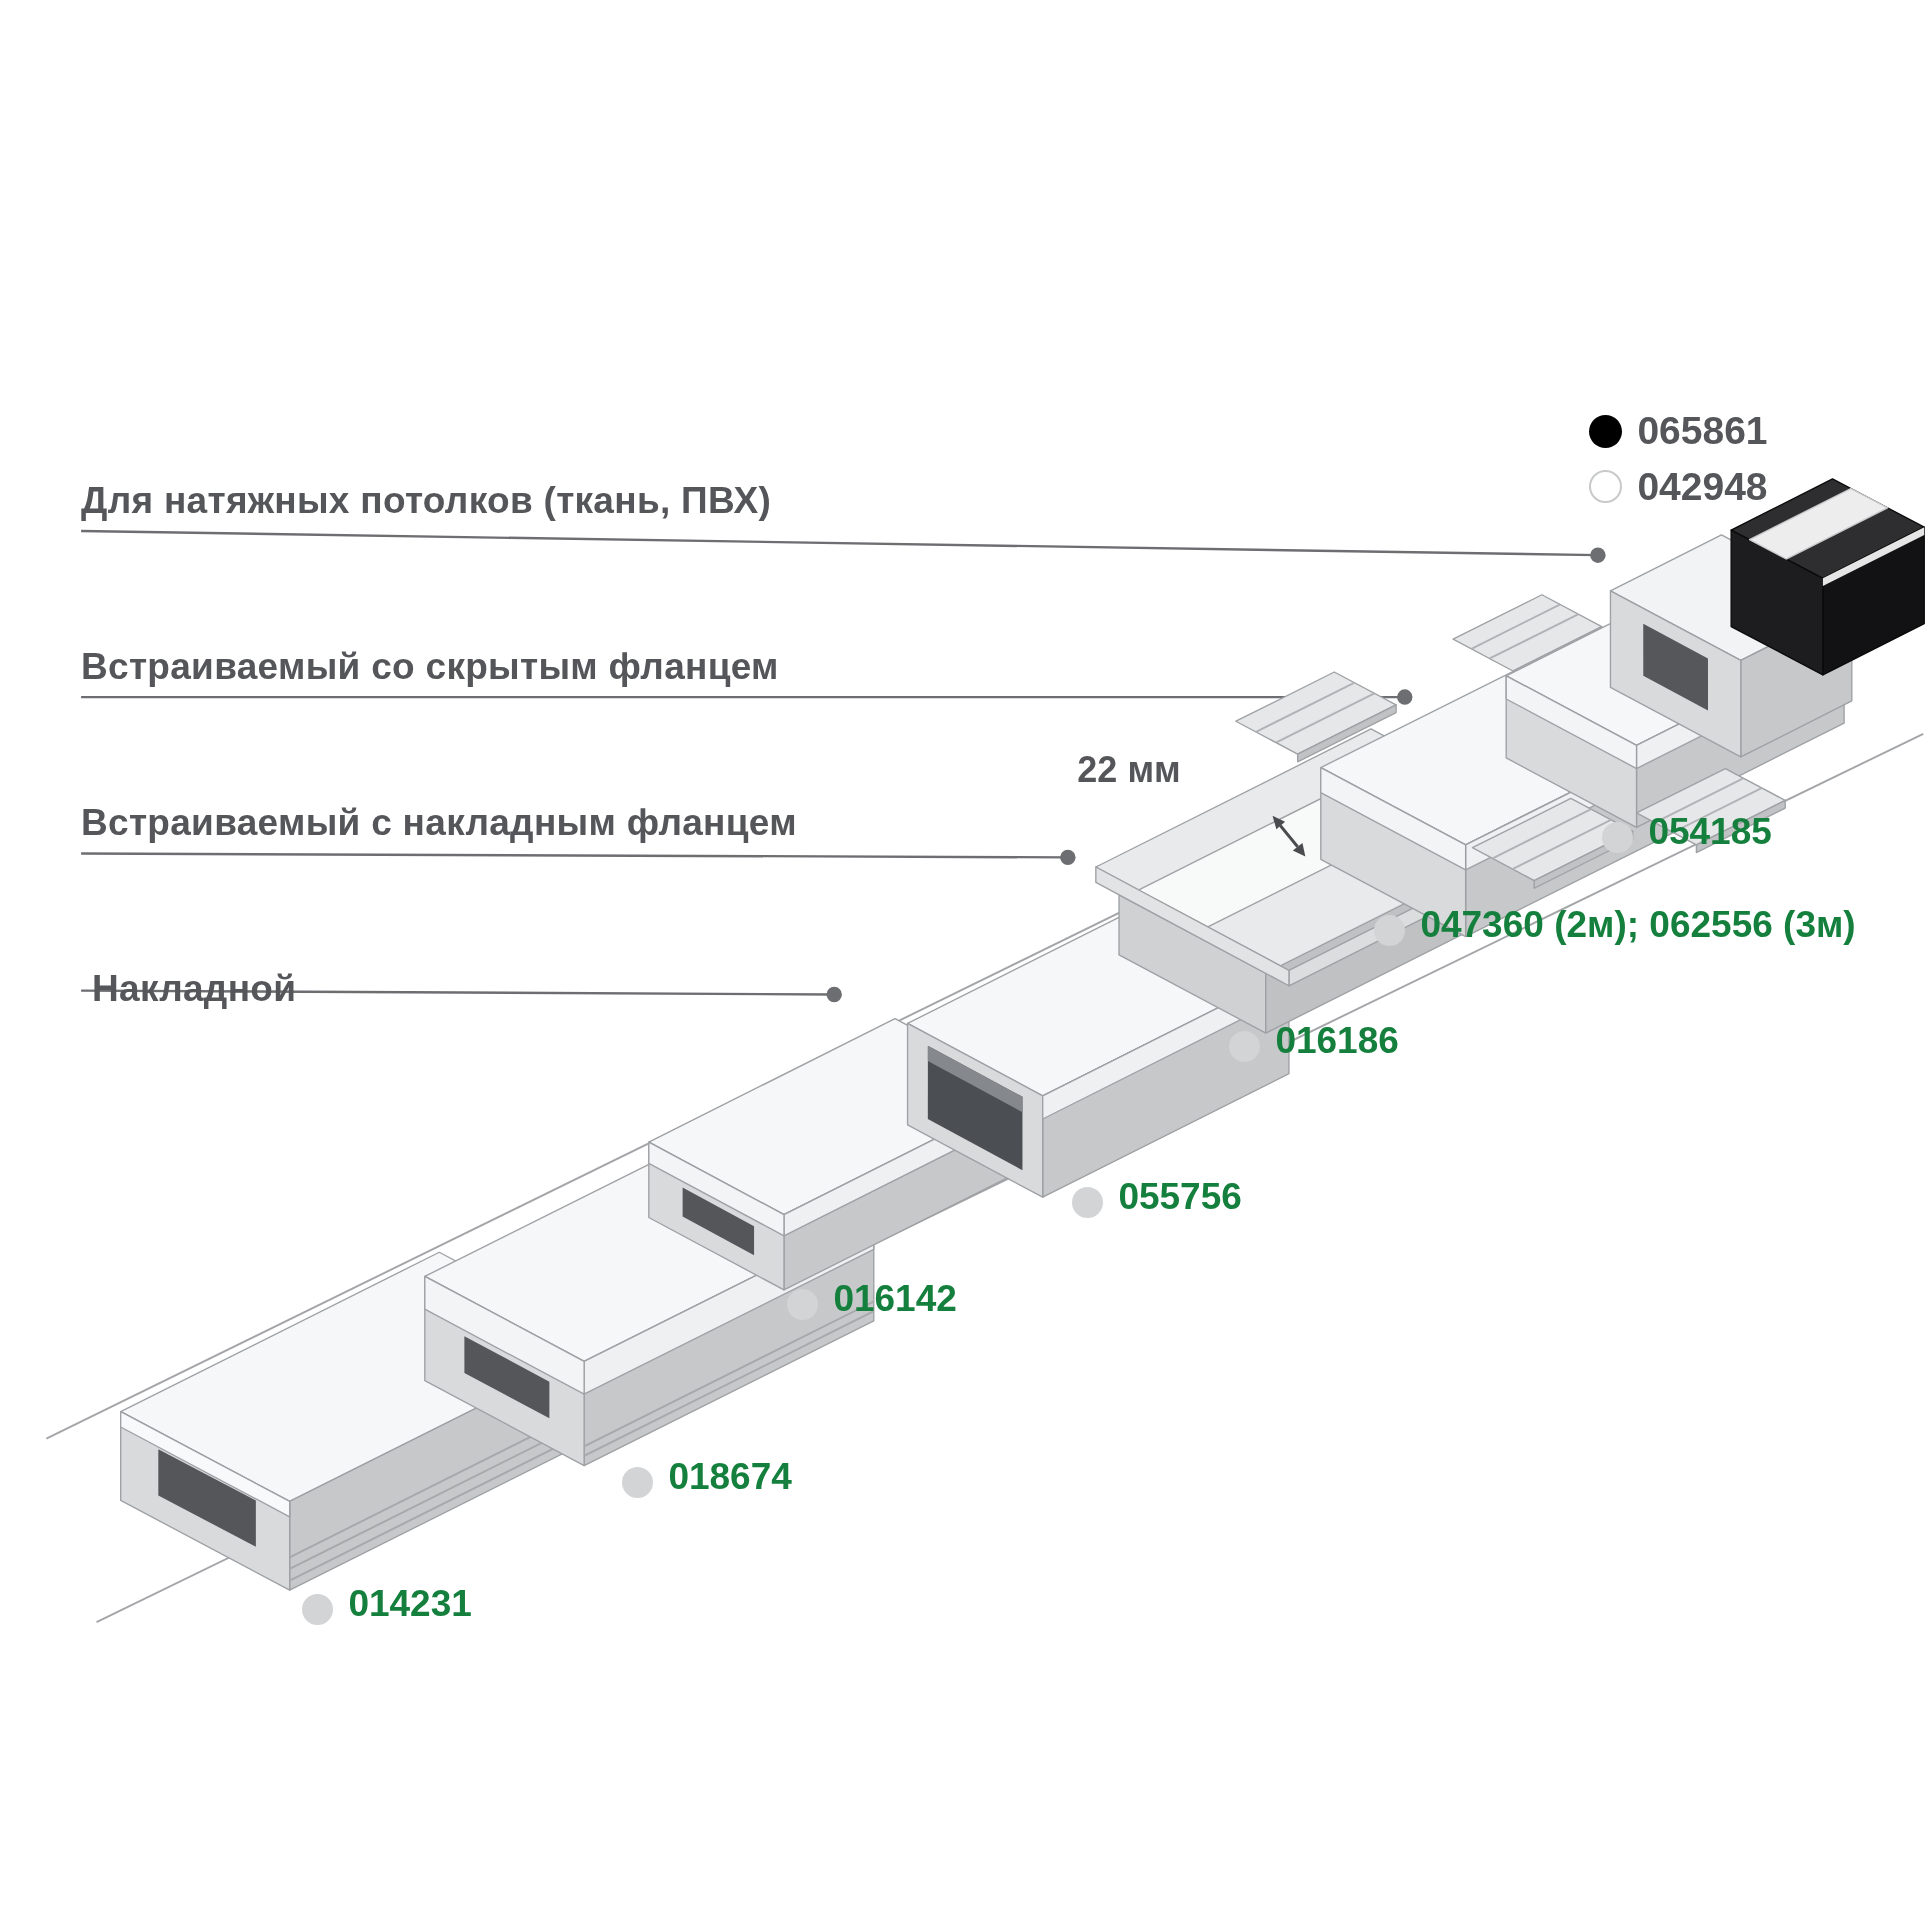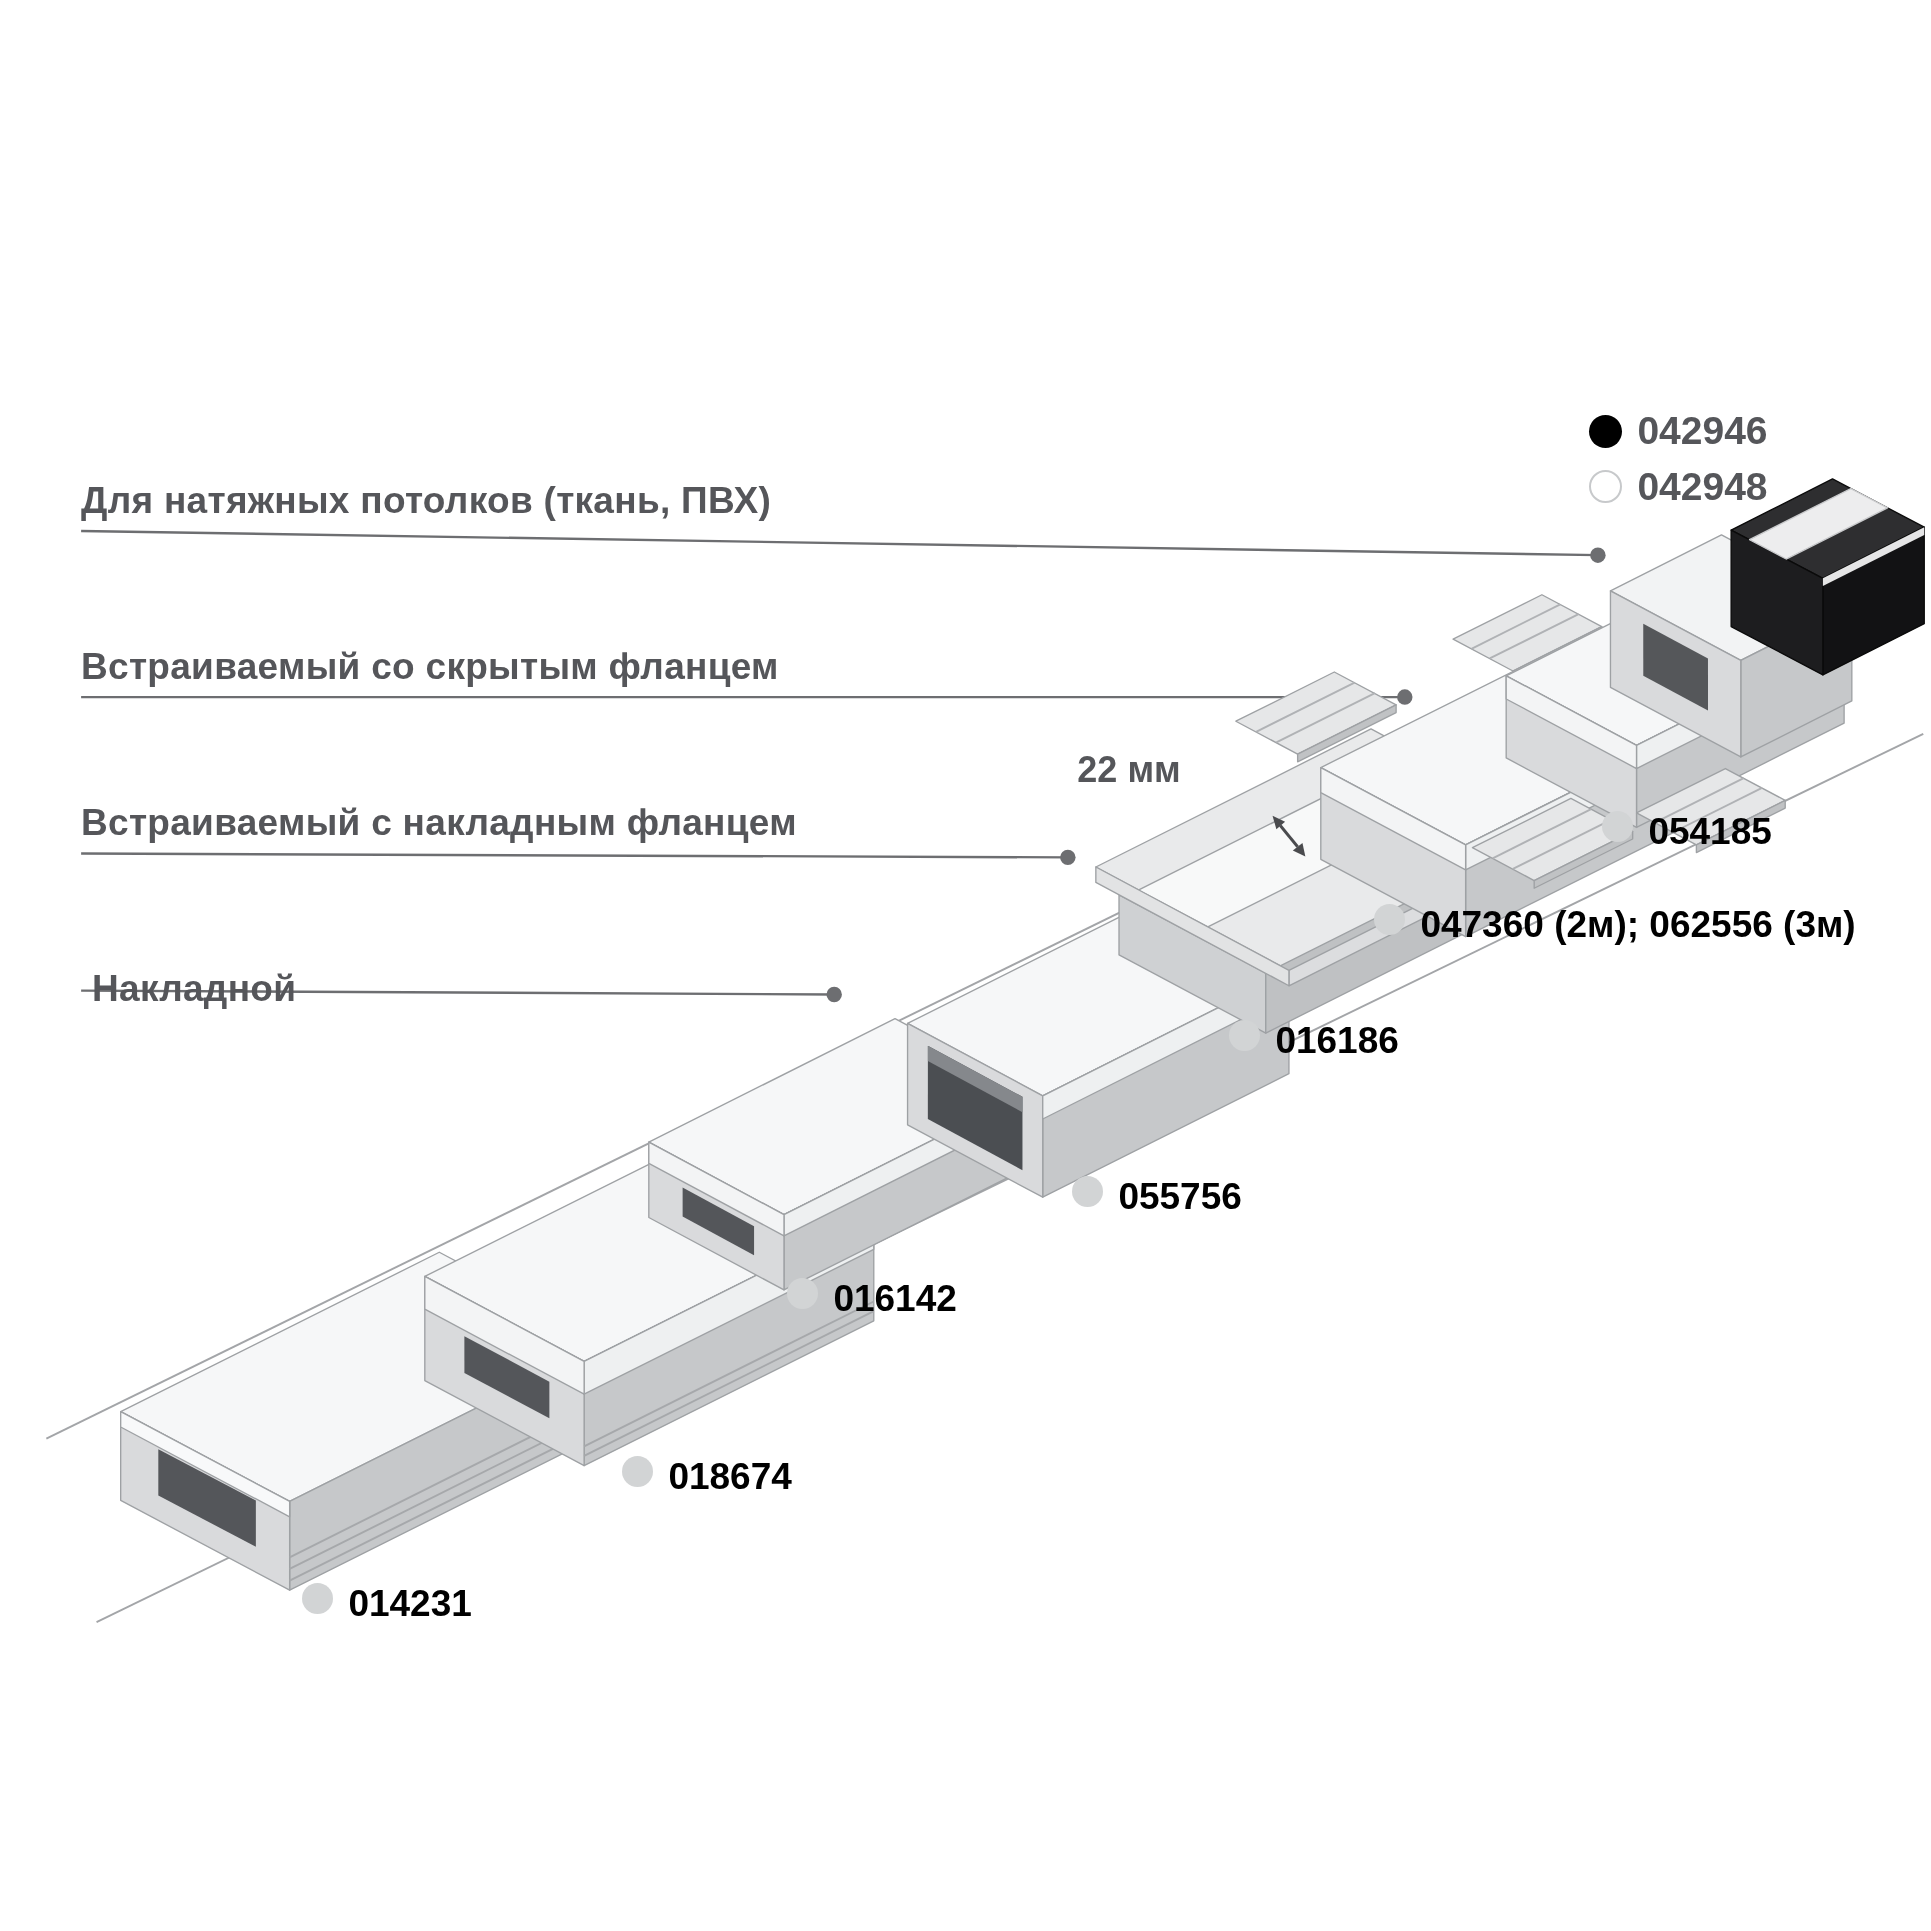--- a/index.html
+++ b/index.html
@@ -1,20 +1,20 @@
 <!DOCTYPE html>
 <html><head>
 <meta charset="utf-8">
 <style>
   html,body{margin:0;padding:0;background:#ffffff;}
   body{width:1931px;height:1931px;font-family:"Liberation Sans",sans-serif;}
   .stage{position:relative;width:1931px;height:1931px;background:#ffffff;overflow:hidden;}
   .stage svg{position:absolute;left:0;top:0;}
   .cat-label{position:absolute;font-size:37px;font-weight:700;color:#55565a;letter-spacing:0.3px;white-space:nowrap;}
-  .code-label{position:absolute;display:flex;align-items:flex-start;gap:15.4px;font-size:37px;font-weight:700;color:#000000;white-space:nowrap;}
+  .code-label{position:absolute;display:flex;align-items:flex-end;gap:15.4px;font-size:37px;font-weight:700;color:#15803d;white-space:nowrap;}
   .code-dot{width:31px;height:31px;border-radius:50%;background:#d2d4d5;flex:0 0 auto;}
   .legend{position:absolute;left:1589px;top:409px;display:flex;flex-direction:column;gap:11.6px;}
   .legend-row{display:flex;align-items:center;gap:15.4px;font-size:39px;font-weight:700;color:#55565a;white-space:nowrap;}
   .legend-dot{width:33px;height:33px;border-radius:50%;flex:0 0 auto;box-sizing:border-box;}
   .legend-dot.black{background:#000000;}
   .legend-dot.white{background:#ffffff;border:2.9px solid #c7c9cb;}
   .dim-label{position:absolute;left:1023px;top:749px;width:212px;text-align:center;font-size:36px;font-weight:700;color:#55565a;white-space:nowrap;}
 </style>
 </head>
 <body>
@@ -157,21 +157,21 @@
   </svg>
 
   <div class="cat-label" style="left:81px;top:480px;">Для натяжных потолков (ткань, ПВХ)</div>
   <div class="cat-label" style="left:81px;top:646px;">Встраиваемый со скрытым фланцем</div>
   <div class="cat-label" style="left:81px;top:802px;">Встраиваемый с накладным фланцем</div>
   <div class="cat-label" style="left:92px;top:960px;margin-top:8px;">Накладной</div>
 
   <div class="legend">
     <div class="legend-row">
       <span class="legend-dot black"></span>
-      <span>042946</span>
+      <span>065861</span>
     </div>
     <div class="legend-row">
       <span class="legend-dot white"></span>
       <span>042948</span>
     </div>
   </div>
 
   <div class="dim-label">22 мм</div>
 
   <div class="code-label" style="left:302px;top:1583px;">

